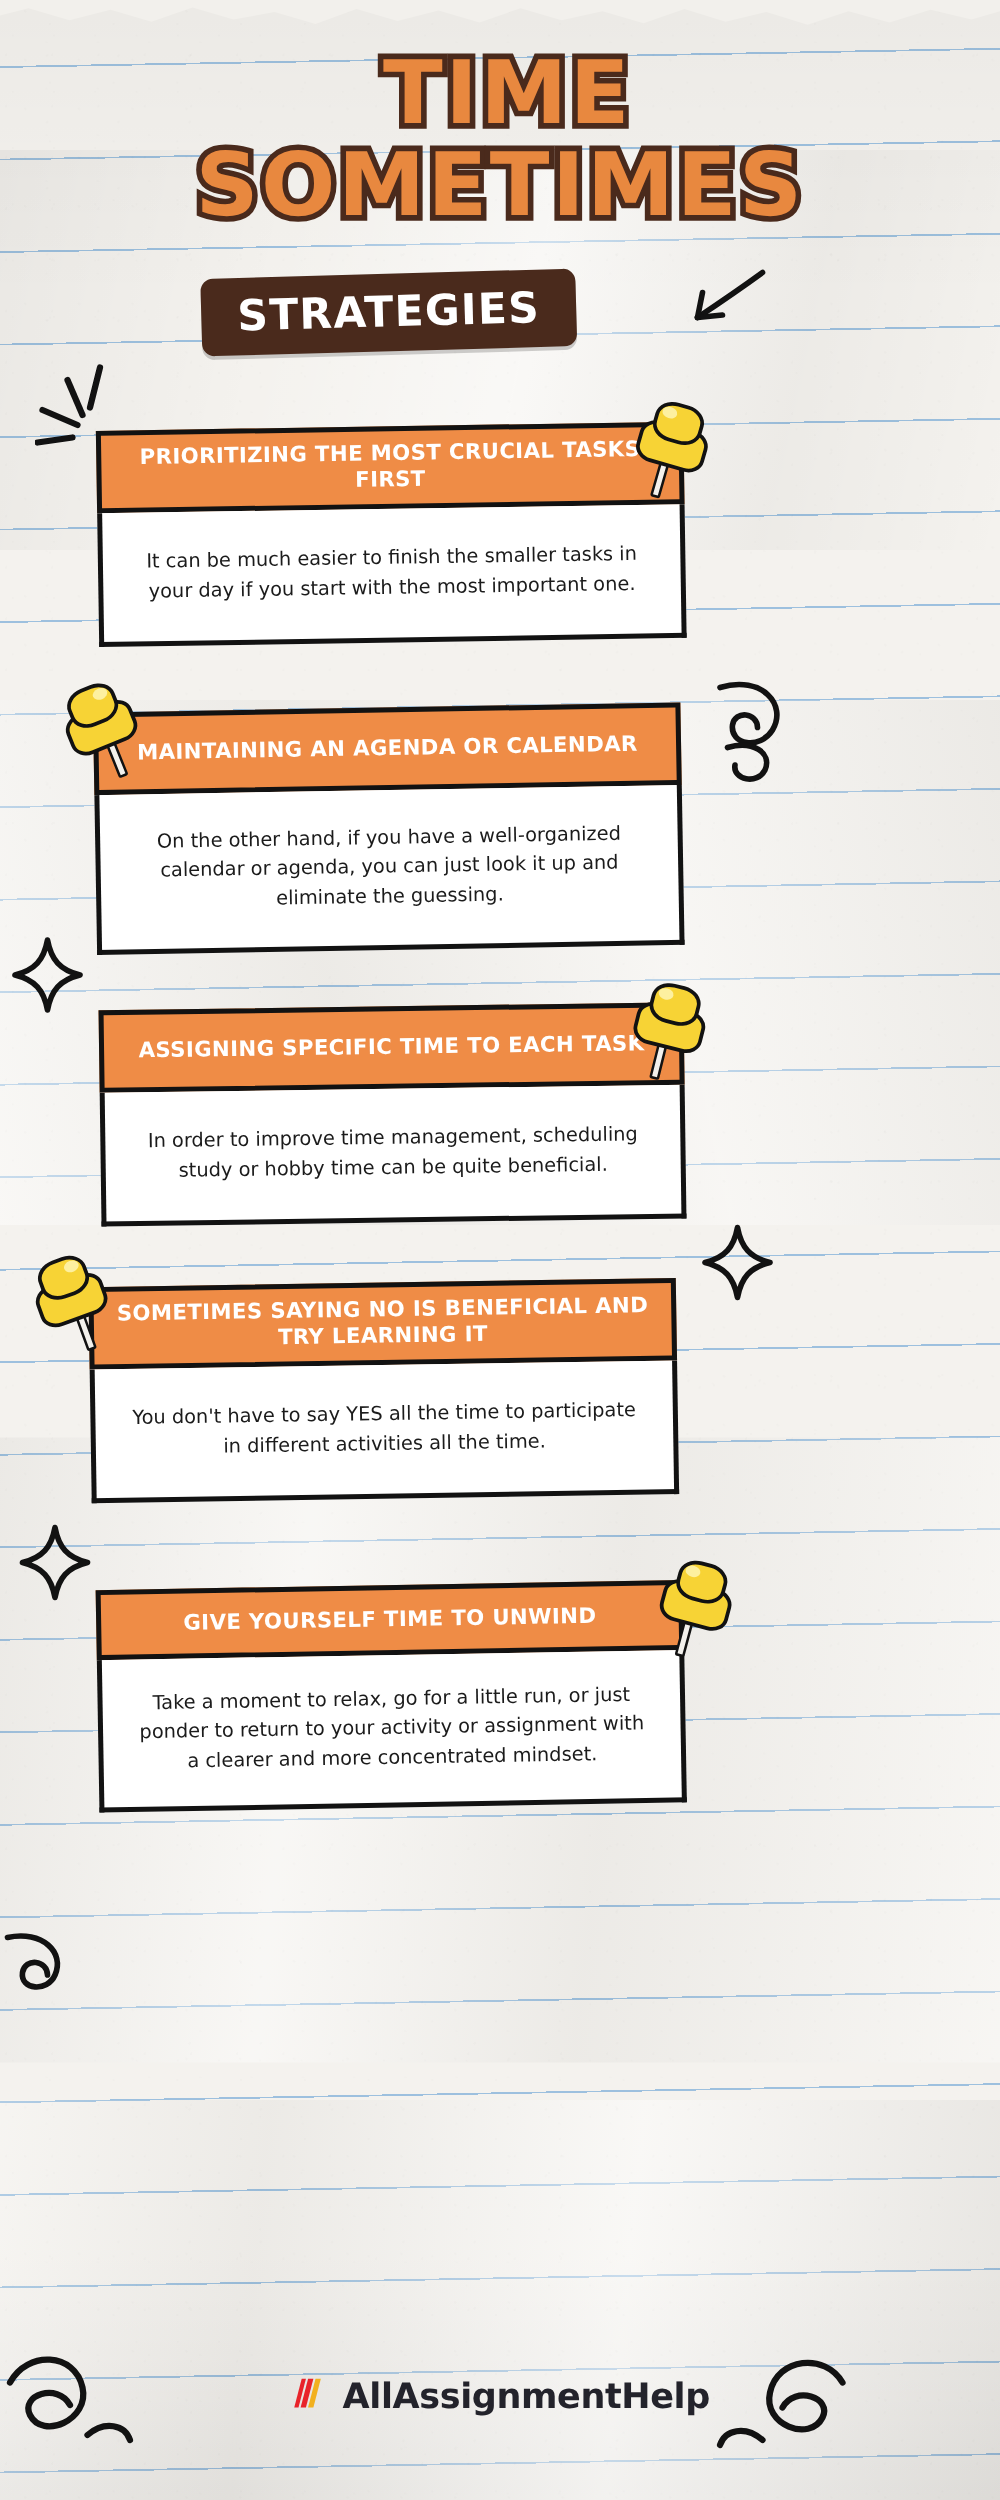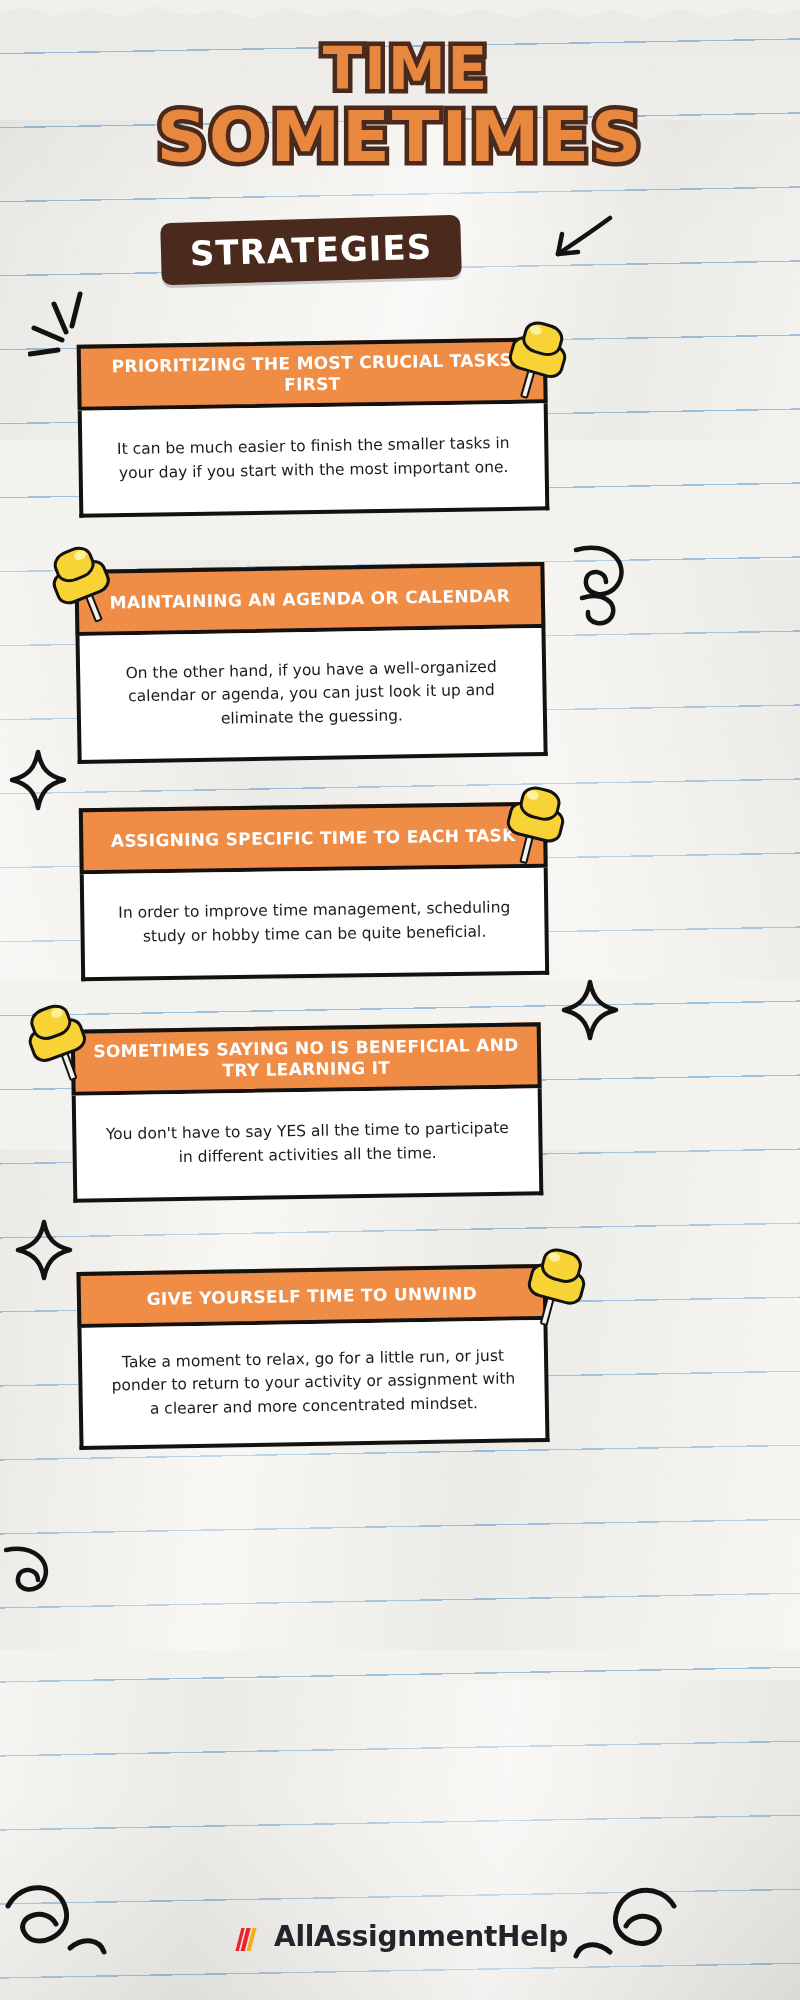--- a/index.html
+++ b/index.html
@@ -62,21 +62,21 @@
   .title-line{
     font-family:"DejaVu Sans",sans-serif;
     font-weight:bold;
     color:#e8883f;
     letter-spacing:2px;
     line-height:.94;
     -webkit-text-stroke:9px #4a2a1c;
     paint-order:stroke fill;
     text-shadow:0 4px 0 rgba(74,42,28,.28);
   }
-  #title-1{font-size:58px;margin-left:12px;}
+  #title-1{font-size:70px;margin-left:12px;}
   #title-2{font-size:70px;margin-top:8px;}
 
   
   #badge{
     position:absolute;left:161px;top:219px;width:300px;height:62px;
     background:#4a2a1c;border-radius:10px;
     transform:rotate(-1.6deg);
     display:flex;align-items:center;justify-content:center;
     box-shadow:0 3px 0 rgba(0,0,0,.18);
   }
@@ -164,21 +164,21 @@
   #doodle-spark-1{left:8px;top:748px;}
   #doodle-spark-2{left:560px;top:978px;}
   #doodle-spark-3{left:14px;top:1218px;}
   #doodle-loop-1{left:0px;top:1540px;}
   #doodle-loop-2{left:4px;top:1878px;}
   #doodle-loop-3{left:568px;top:1880px;}
 
   
   #footer{
     position:absolute;left:0;top:1900px;width:800px;
-    display:flex;align-items:flex-end;justify-content:center;gap:8px;margin-top:20px;
+    display:flex;align-items:flex-start;justify-content:center;gap:8px;
   }
   #logo-mark{width:34px;height:28px;}
   #logo-text{
     font-family:"DejaVu Sans",sans-serif;font-weight:bold;
     font-size:28px;color:#23232b;letter-spacing:-0.3px;
   }
 </style>
 </head>
 <body>
 

